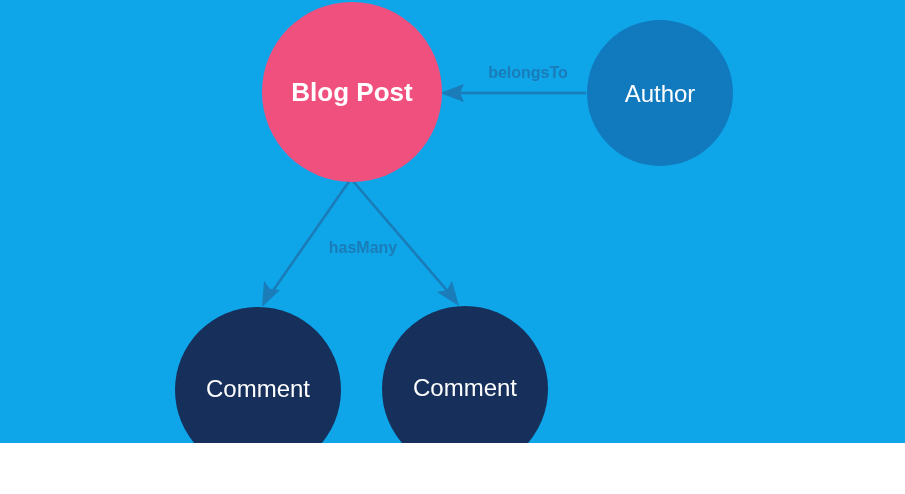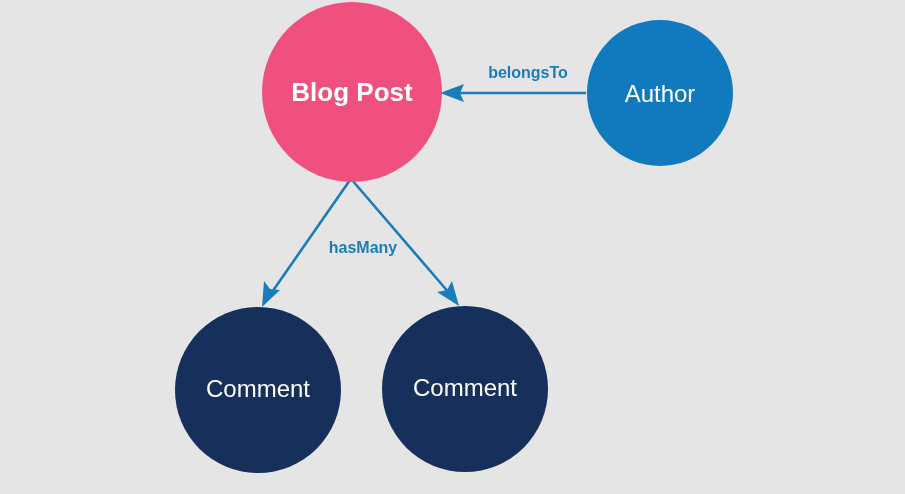--- a/index.html
+++ b/index.html
@@ -7,22 +7,22 @@
     margin: 0;
     padding: 0;
     background: #ffffff;
   }
   body {
     font-family: "Liberation Sans", sans-serif;
   }
   #diagram-root {
     position: relative;
     width: 905px;
-    height: 494px;
-    background: #e5e5e5;
+    height: 443px;
+    background: #0ea5e9;
     overflow: hidden;
   }
   #diagram-svg {
     position: absolute;
     top: 0;
     left: 0;
     width: 905px;
     height: 494px;
     display: block;
   }

